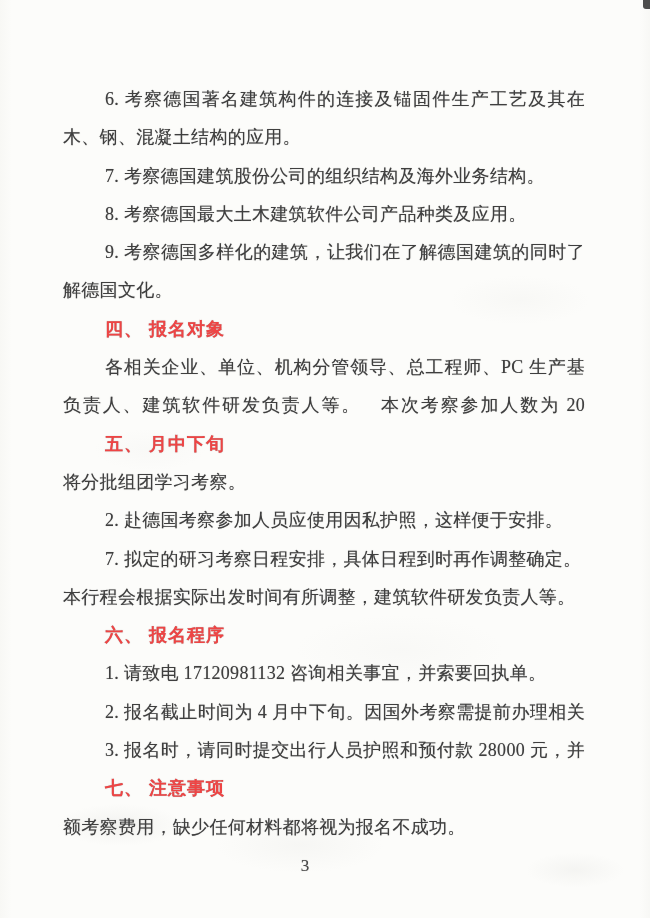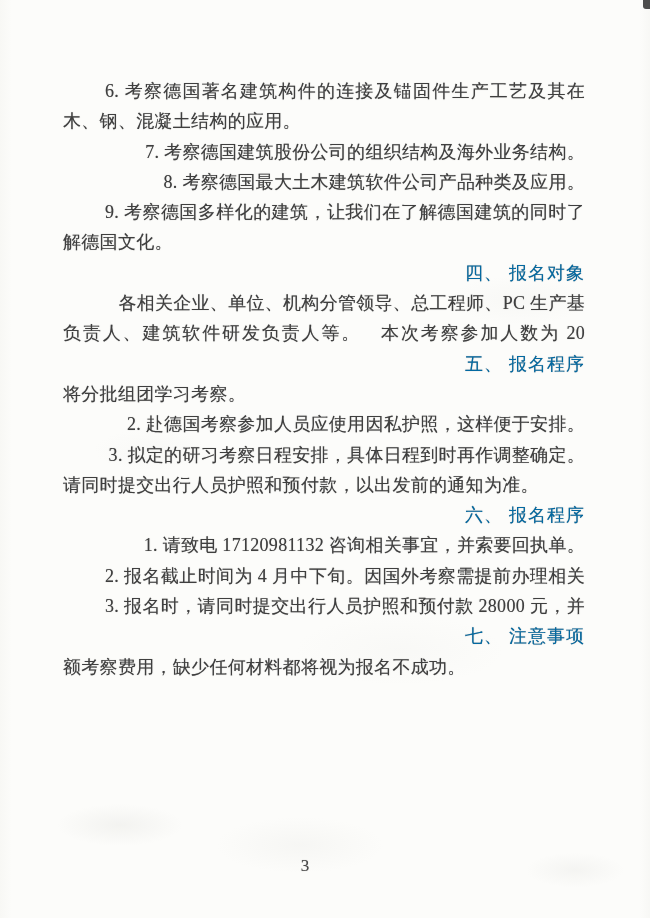--- a/index.html
+++ b/index.html
@@ -47,35 +47,35 @@
     color: #3f3f3f;
     font-size: 18px;
     letter-spacing: 0.3px;
     text-shadow: 0 0 0.8px rgba(70,70,70,0.55);
   }
   .line {
     height: 30.3px;
     line-height: 30.3px;
     white-space: nowrap;
     text-align: left;
+    margin-top: 8px;
   }
   .line.justify {
     white-space: normal;
     text-align: justify;
     text-align-last: justify;
     overflow: hidden;
   }
   .line.indent {
     text-indent: 42px;
-    text-align: right;
   }
   .line.heading {
     font-family: "Liberation Sans", "DejaVu Sans", sans-serif;
-    font-weight: normal;
-    color: #0369a1;
+    font-weight: bold;
+    color: #ef4444;
     letter-spacing: 1px;
   }
   .page-number {
     position: absolute;
     top: 856px;
     left: 0;
     width: 650px;
     text-align: center;
     font-size: 17px;
     color: #4a4a4a;
@@ -92,25 +92,25 @@
 <div class="content">
   <div class="line indent justify">6. 考察德国著名建筑构件的连接及锚固件生产工艺及其在</div>
   <div class="line">木、钢、混凝土结构的应用。</div>
   <div class="line indent">7. 考察德国建筑股份公司的组织结构及海外业务结构。</div>
   <div class="line indent">8. 考察德国最大土木建筑软件公司产品种类及应用。</div>
   <div class="line indent justify">9. 考察德国多样化的建筑，让我们在了解德国建筑的同时了</div>
   <div class="line">解德国文化。</div>
   <div class="line indent heading">四、 报名对象</div>
   <div class="line indent justify">各相关企业、单位、机构分管领导、总工程师、PC 生产基地</div>
   <div class="line justify">负责人、建筑软件研发负责人等。　本次考察参加人数为 20 人。</div>
-  <div class="line indent heading">五、 报名程序</div>
+  <div class="line indent heading">五、 月中下旬</div>
   <div class="line">将分批组团学习考察。</div>
   <div class="line indent">2. 赴德国考察参加人员应使用因私护照，这样便于安排。</div>
-  <div class="line indent">3. 拟定的研习考察日程安排，具体日程到时再作调整确定。</div>
-  <div class="line">请同时提交出行人员护照和预付款，以出发前的通知为准。</div>
+  <div class="line indent">7. 拟定的研习考察日程安排，具体日程到时再作调整确定。</div>
+  <div class="line">本行程会根据实际出发时间有所调整，建筑软件研发负责人等。</div>
   <div class="line indent heading">六、 报名程序</div>
   <div class="line indent">1. 请致电 17120981132 咨询相关事宜，并索要回执单。</div>
   <div class="line indent justify">2. 报名截止时间为 4 月中下旬。因国外考察需提前办理相关</div>
   <div class="line indent justify">3. 报名时，请同时提交出行人员护照和预付款 28000 元，并</div>
   <div class="line indent heading">七、 注意事项</div>
   <div class="line">额考察费用，缺少任何材料都将视为报名不成功。</div>
 </div>
 
 <div class="page-number">3</div>
 

